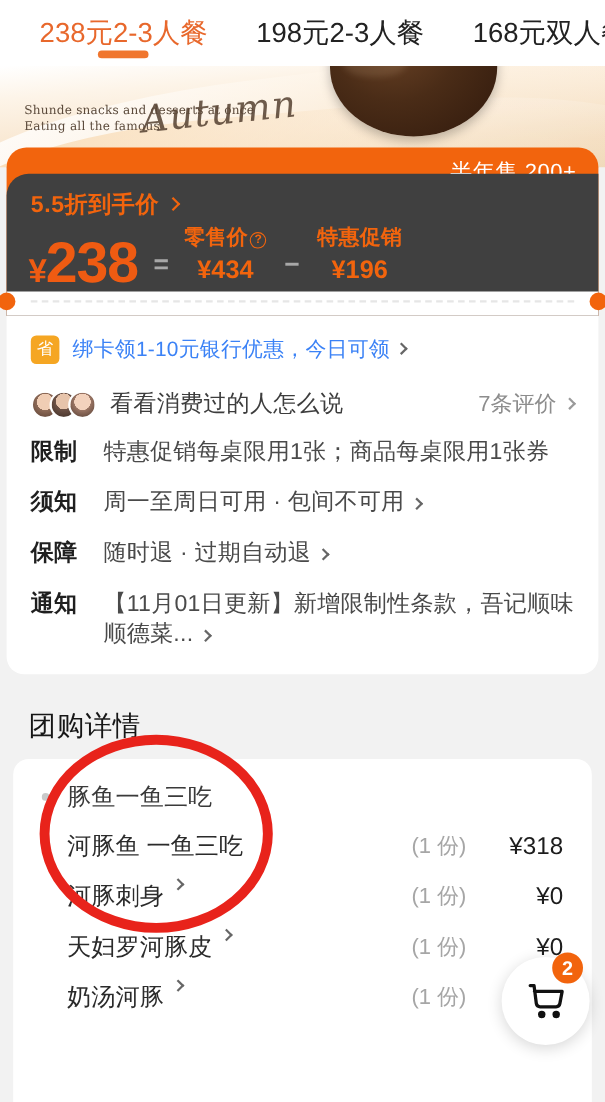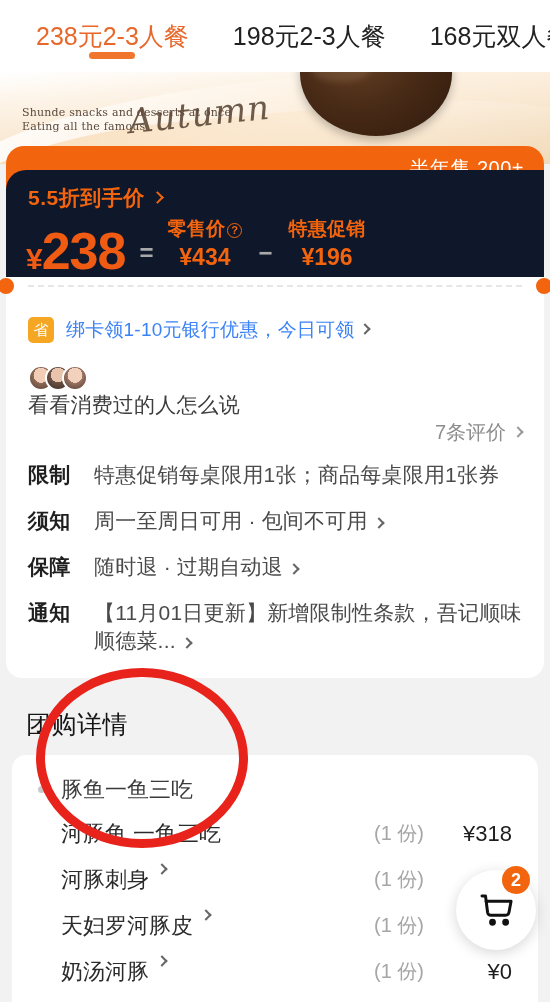--- a/index.html
+++ b/index.html
@@ -12,21 +12,21 @@
   #app {
     position: relative;
     width: 550px; height: 1002px;
     background: #f2f2f2;
     overflow: hidden;
   }
 
   
   .tabbar {
     position: relative;
-    height: 72px;
+    height: 60px;
     background: #ffffff;
     display: flex;
     align-items: center;
     padding: 0 6px 0 14px;
     overflow: hidden;
   }
   .tab {
     position: relative;
     flex: 0 0 auto;
     font-size: 25px;
@@ -117,21 +117,21 @@
   .sold {
     position: absolute;
     right: 20px; top: 9px;
     color: #ffffff;
     font-size: 20px;
     letter-spacing: .5px;
   }
   .pricecard {
     position: relative;
     margin: 18px 0 0 0;
-    background: #0f172a;
+    background: #404040;
     border-radius: 20px 0 0 0;
     padding: 12px 0 0 0;
     min-height: 112px;
   }
   .pricecard::before {
     
     content:"";
     position:absolute; right:0; top:-18px;
     width: 0; height: 0;
   }
@@ -266,23 +266,22 @@
     color: #8a4a1e;
     font-size: 15px;
     font-weight: bold;
     border-radius: 4px;
     padding: 2px 7px;
     vertical-align: 7px;
     margin-right: 10px;
     letter-spacing: .5px;
   }
   .reviewrow {
-    display: flex; align-items: flex-start;
+    display: flex; align-items: flex-end;
     padding: 12px 22px 6px 22px;
-    flex-direction: column;
   }
   .avatars { display:flex; flex:0 0 auto; margin-right: 12px; }
   .av {
     width: 26px; height: 26px; border-radius: 50%;
     border: 2px solid #ffffff;
     margin-left: -9px;
     background: #c9a89a;
     overflow: hidden;
   }
   .av:first-child { margin-left: 0; }

